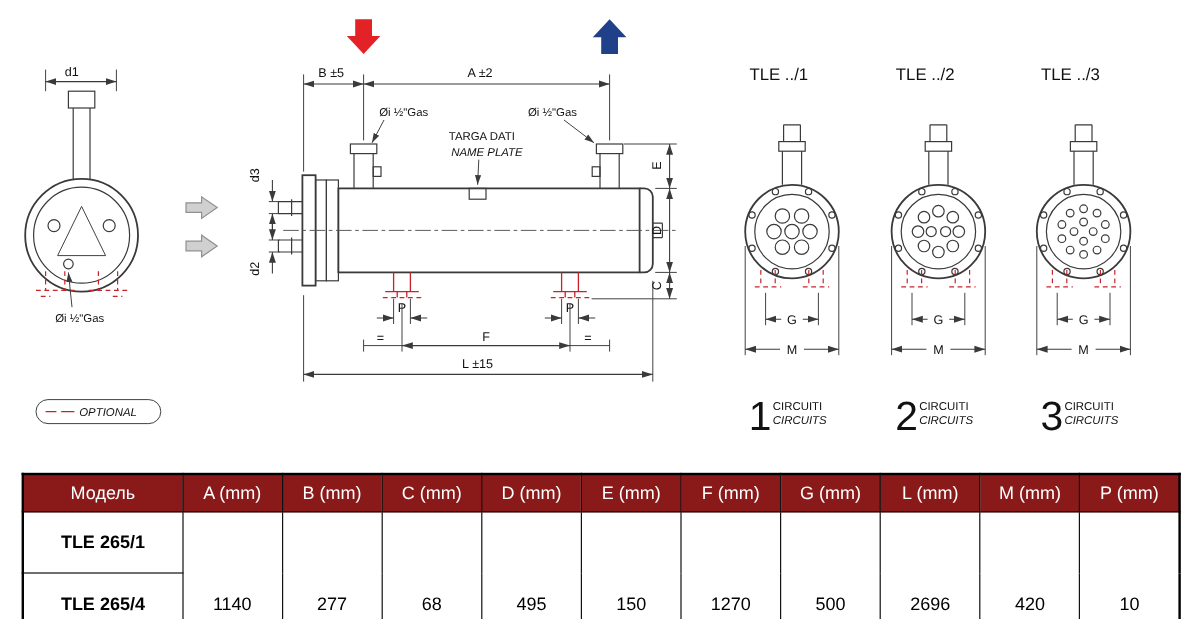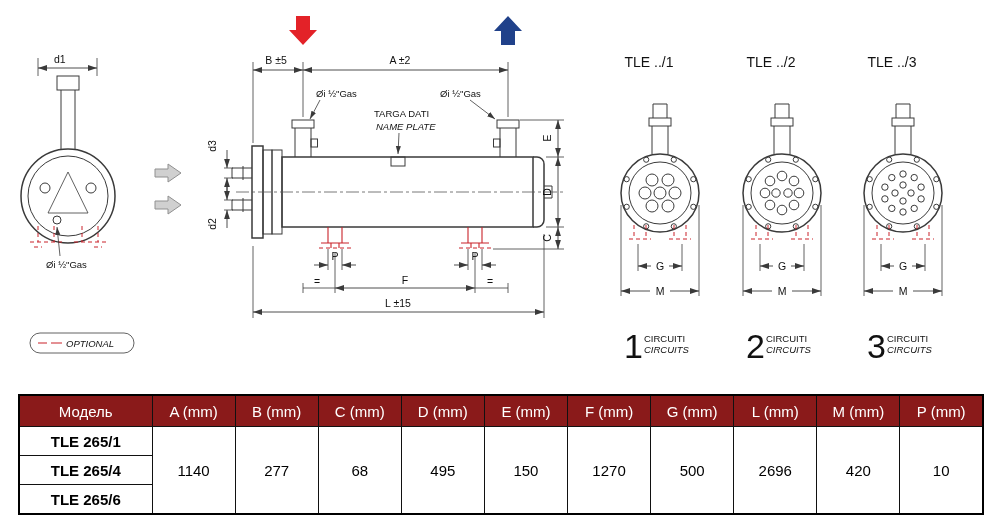--- a/index.html
+++ b/index.html
@@ -14,21 +14,21 @@
   .ln{stroke:#3a3a3a;stroke-width:1;fill:none;}
   .thick{stroke:#3a3a3a;stroke-width:1.5;fill:none;}
   .thin{stroke:#3a3a3a;stroke-width:0.8;fill:none;}
   .dim{stroke:#3a3a3a;stroke-width:0.9;fill:none;}
   .red{stroke:#c9232a;stroke-width:1.1;fill:none;}
   .redd{stroke:#c9232a;stroke-width:1;fill:none;stroke-dasharray:4 3;}
   .cl{stroke:#555;stroke-width:0.8;fill:none;stroke-dasharray:13 3 3 3;}
   .table-wrap{position:absolute;left:18px;top:394px;width:966px;}
   table{width:100%;border-collapse:collapse;table-layout:fixed;border:2px solid #000;}
   th{background:#8a1a1a;color:#fff;font-weight:400;font-size:15px;border:1px solid #111;height:28px;padding:1px 0;}
-  td{border:1px solid #111;text-align:center;vertical-align:middle;font-size:15px;color:#000;height:26px;padding:1px 0;}
+  td{border:1px solid #111;text-align:center;vertical-align:middle;font-size:15px;color:#000;height:26px;padding:12px 0;}
   td.model{font-weight:700;}
 </style>
 </head>
 <body>
 
 <svg width="1000" height="392" viewBox="0 0 1000 392">
   <defs>
     <marker id="arr" markerWidth="11" markerHeight="8" refX="10" refY="4" orient="auto-start-reverse">
       <path d="M0,0.8 L10,4 L0,7.2 Z" fill="#3a3a3a"></path>
     </marker>

